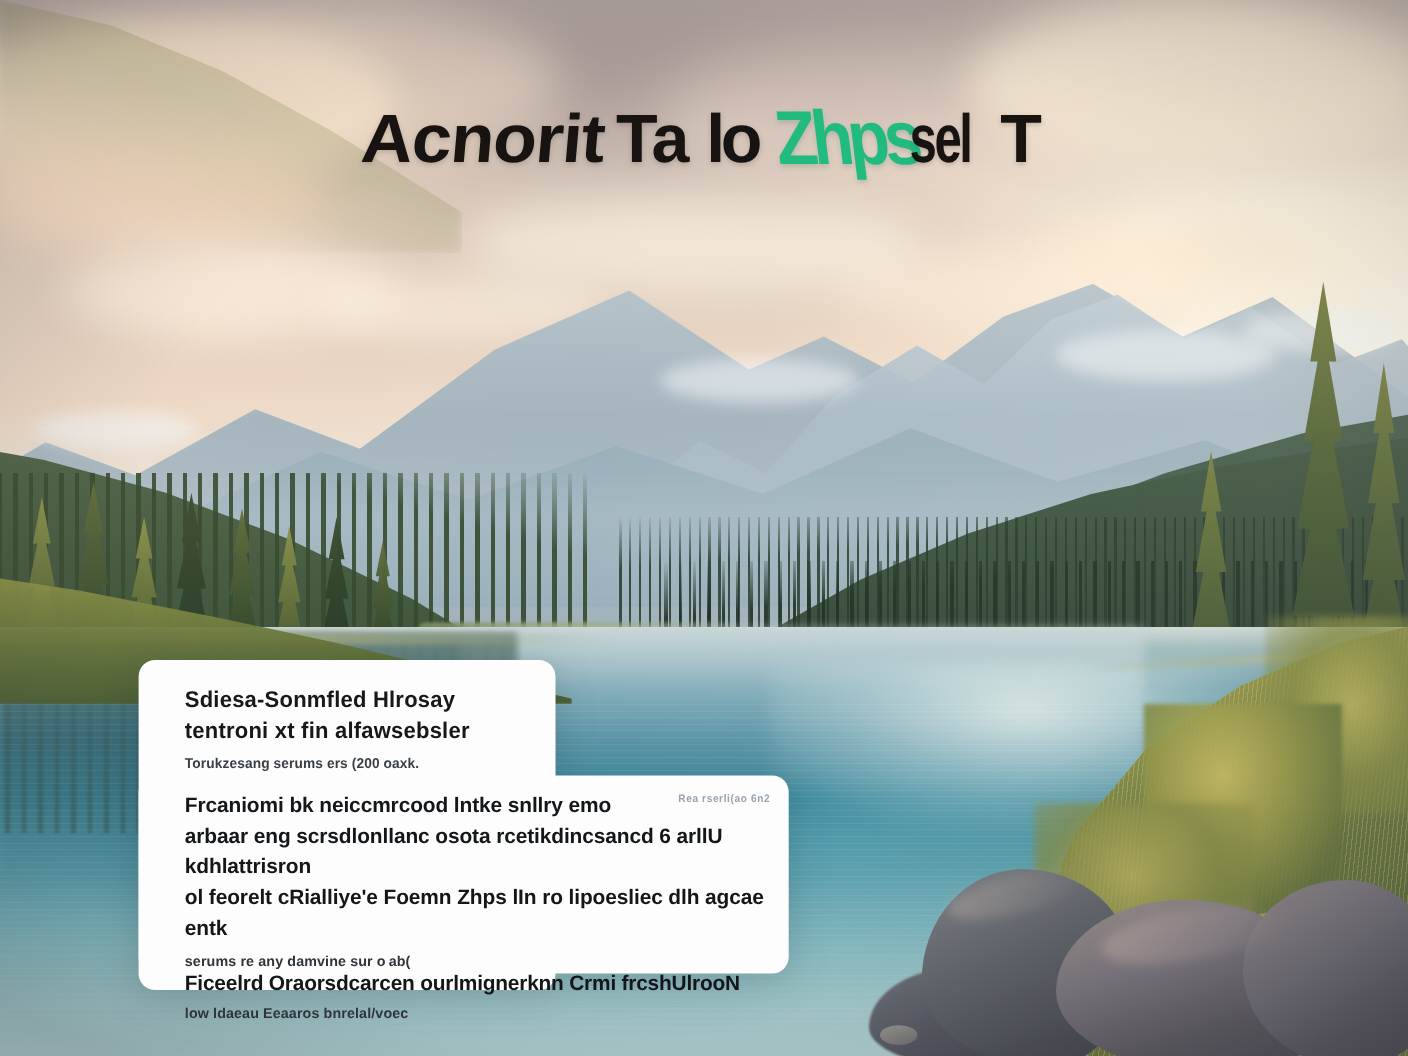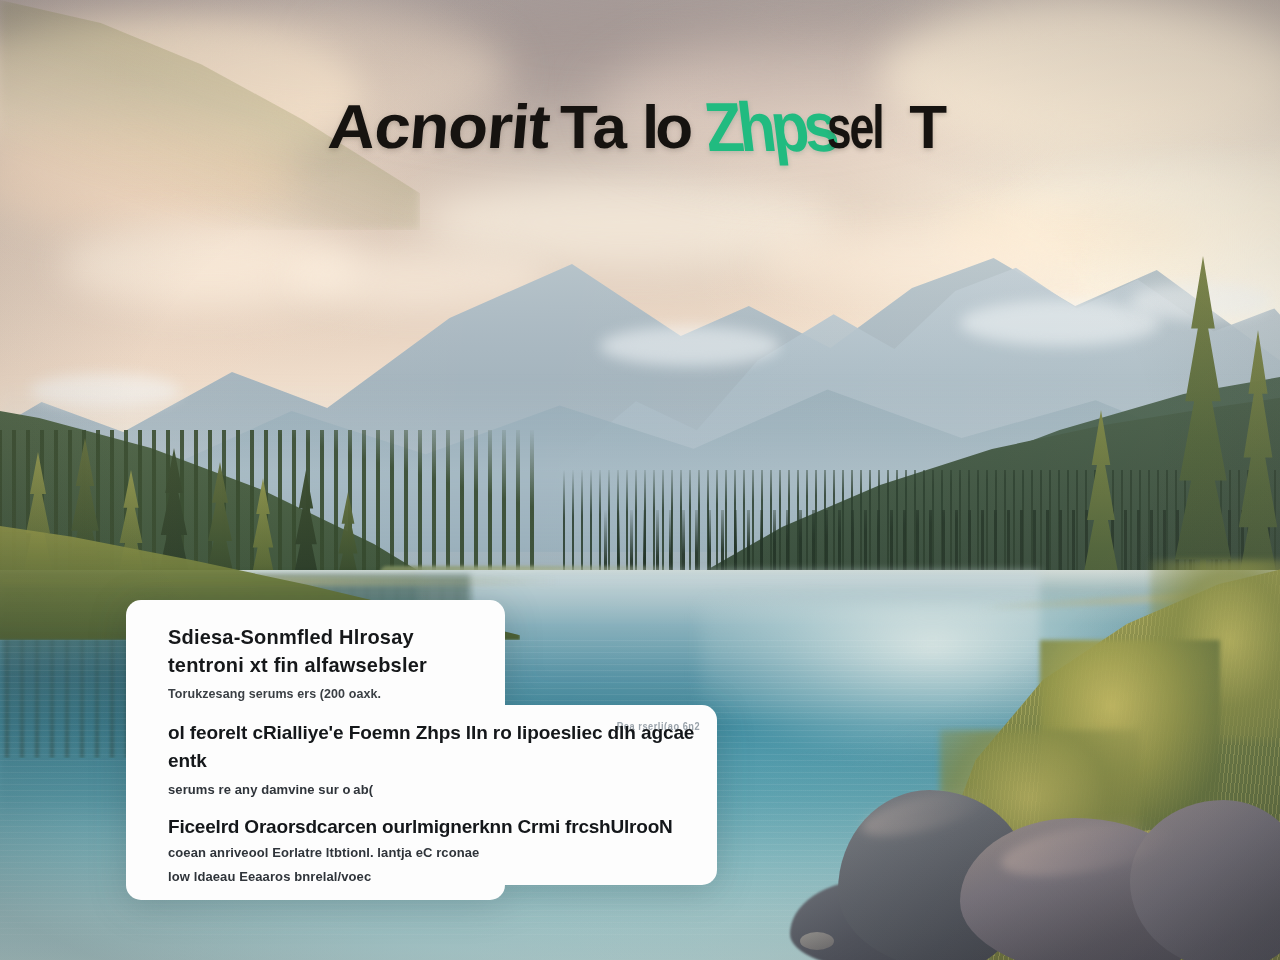--- a/index.html
+++ b/index.html
@@ -395,21 +395,20 @@
     font-size:10px; color:#9aa3ab; font-weight:bold;
     letter-spacing:.6px;
     transform:scaleX(.92);
   }
   .card-small {
     margin-top:5px;
     font-size:13px; font-weight:bold; color:#2f343a;
     letter-spacing:.1px; line-height:1.5;
   }
   .card-h3 {
-    margin-top:16px;
     font-size:19px; font-weight:bold; color:#14171a;
     letter-spacing:-.2px;
   }
   .blurtext { filter:blur(.32px); }
 </style>
 </head>
 <body>
 
 <div id="scene">
 
@@ -500,22 +499,23 @@
   <div class="panel panel-bottom"></div>
 
   <div class="card-content">
 
     <div class="card-h1 blurtext">Sdiesa-Sonmfled Hlrosay</div>
     <div class="card-h1 blurtext">tentroni xt fin alfawsebsler</div>
     <div class="card-sub blurtext">Torukzesang serums ers (200 oaxk.</div>
 
     <div class="card-body-block">
       <div class="card-note blurtext">Rea rserli(ao 6n2</div>
+      <div class="card-h2 blurtext">Frcaniomi bk neiccmrcood lntke snllry emo</div>
+      <div class="card-h2 blurtext">arbaar eng scrsdlonllanc osota rcetikdincsancd 6 arllU kdhlattrisron</div>
       <div class="card-h2 blurtext">ol feorelt cRialliye'e Foemn Zhps lIn ro lipoesliec dlh agcae entk</div>
       <div class="card-small blurtext">serums re any damvine sur o ab(</div>
     </div>
 
     <div class="card-h3 blurtext">Ficeelrd Oraorsdcarcen ourlmignerknn Crmi frcshUlrooN</div>
-    <div class="card-small blurtext">coean anriveool Eorlatre ltbtionl. lantja eC rconae</div>
     <div class="card-small blurtext">low ldaeau Eeaaros bnrelal/voec</div>
 
   </div>
 </div>
 
 </body></html>

